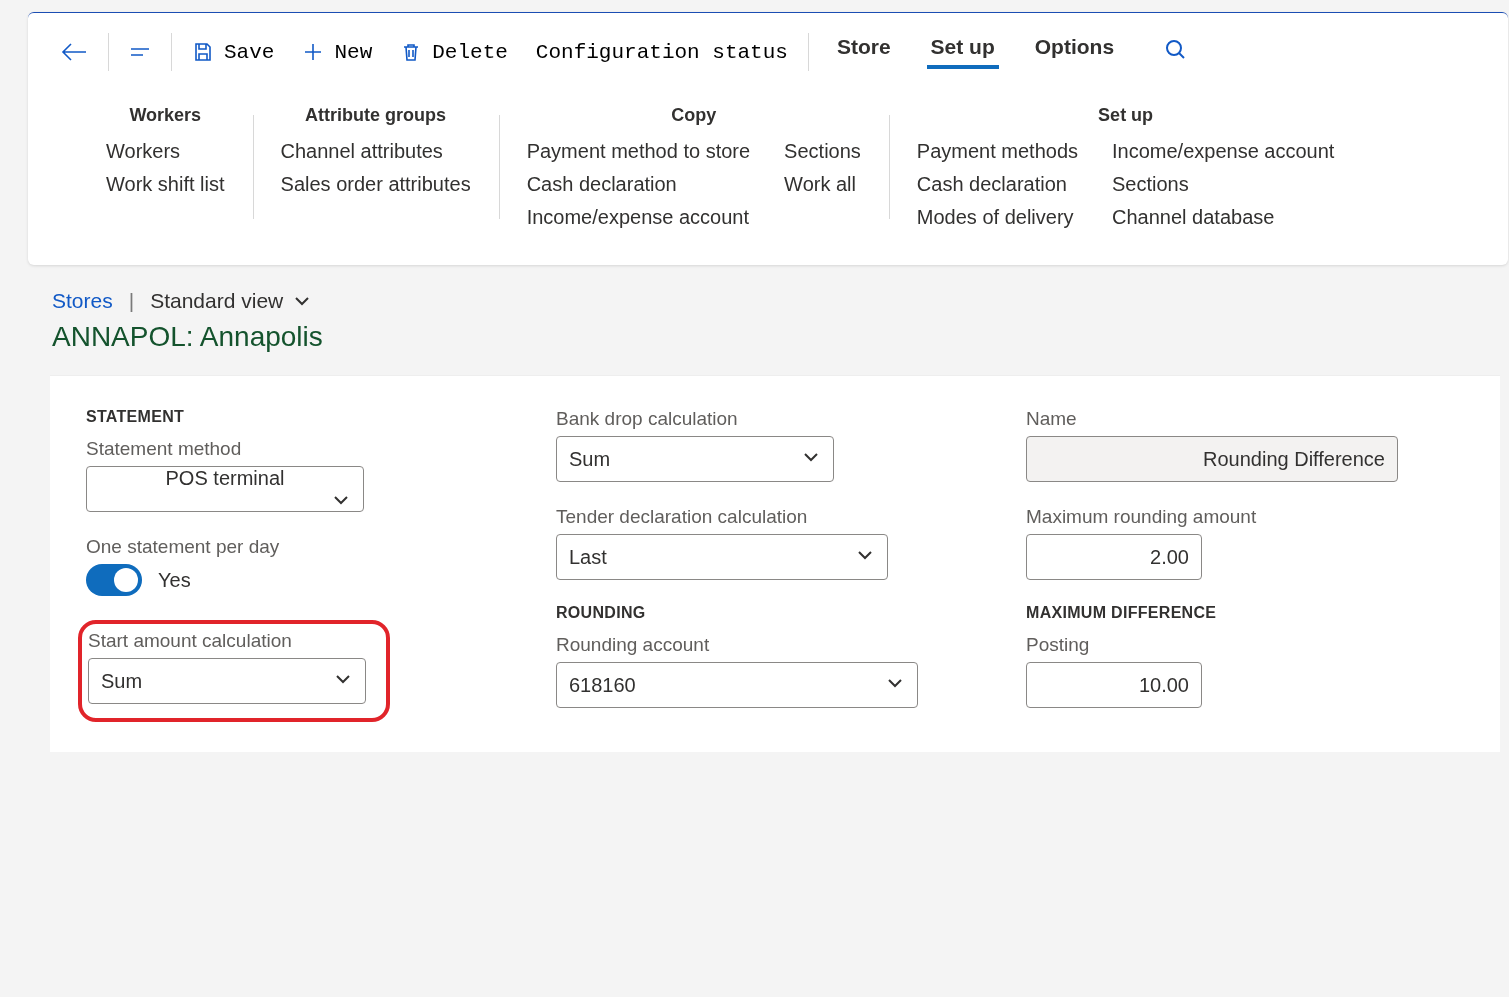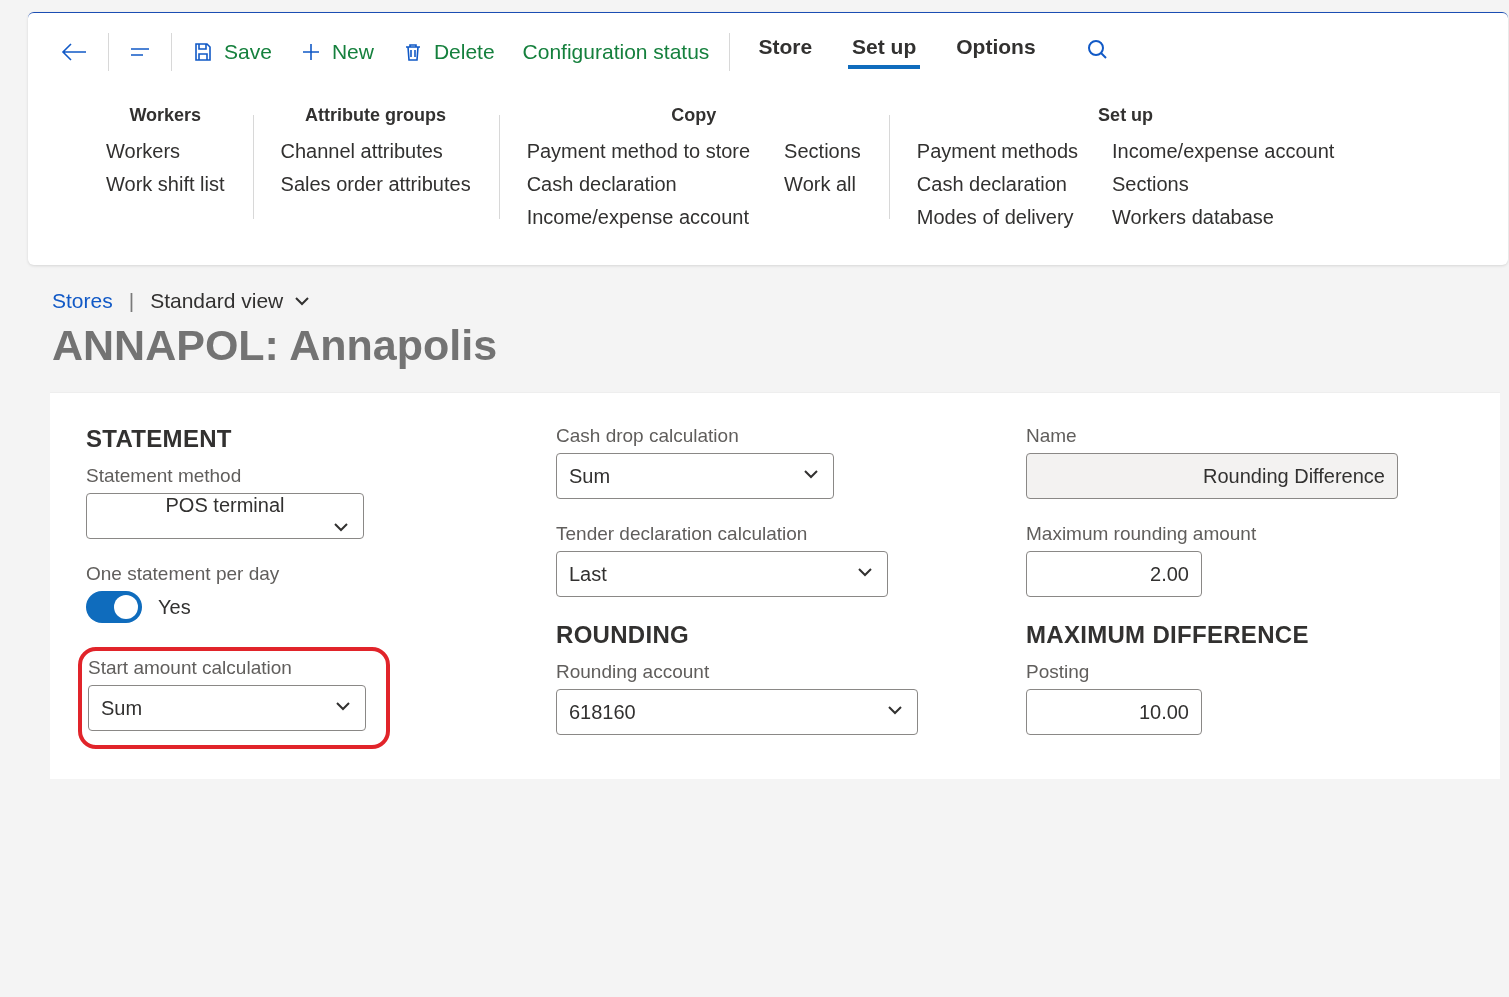--- a/index.html
+++ b/index.html
@@ -25,21 +25,22 @@
     padding: 14px 18px 0 18px;
     gap: 0;
   }
   .tool-btn {
     display: flex;
     align-items: center;
     gap: 10px;
     padding: 8px 14px;
     cursor: pointer;
     font-size: 21px;
-    color: #15803d;
+    color: #000000;
+    font-family: Liberation Mono, monospace;
   }
   .tool-sep {
     width: 1px;
     height: 38px;
     background: #d8d8d8;
     margin: 0 6px;
   }
   .tool-icon { display: inline-flex; }
   .tool-icon svg { width: 22px; height: 22px; stroke: #1159c6; fill: none; stroke-width: 1.6; }
   .back-icon svg { width: 28px; height: 22px; }
@@ -113,34 +114,34 @@
     align-items: center;
     gap: 16px;
     font-size: 21px;
     margin-bottom: 8px;
   }
   .crumb-link { color: #1159c6; cursor: pointer; }
   .crumb-sep { color: #7a7a7a; }
   .view-selector { display: flex; align-items: center; gap: 10px; cursor: pointer; font-size: 21px; }
   .chev-down { display: inline-flex; }
   .chev-down svg { width: 18px; height: 18px; stroke: #323130; fill: none; stroke-width: 2; }
-  .page-title { font-size: 43px; font-weight: 700; color: #737373; }
+  .page-title { font-size: 28px; font-weight: 400; color: #14532d; }
 
   .form-area {
     background: #fff;
     margin: 22px 0 0 50px;
     border-top: 1px solid #eee;
     padding: 32px 20px 20px 20px;
     width: 1450px;
     display: flex;
     gap: 0;
   }
   .form-col { flex: 1; padding: 0 16px; }
   .sec-title {
-    font-size: 24px;
+    font-size: 16px;
     font-weight: 700;
     letter-spacing: 0.3px;
     margin-bottom: 12px;
     color: #323130;
   }
   .fld { margin-bottom: 24px; }
   .fld-label { font-size: 19px; color: #605e5c; margin-bottom: 6px; }
   .combo, .txt {
     display: flex;
     align-items: center;
@@ -292,21 +293,21 @@
       <div class="ribbon-title">Set up</div>
       <div class="ribbon-cols">
         <div class="ribbon-col">
           <span class="ribbon-link">Payment methods</span>
           <span class="ribbon-link">Cash declaration</span>
           <span class="ribbon-link">Modes of delivery</span>
         </div>
         <div class="ribbon-col">
           <span class="ribbon-link">Income/expense account</span>
           <span class="ribbon-link">Sections</span>
-          <span class="ribbon-link">Workers database</span>
+          <span class="ribbon-link">Channel database</span>
         </div>
       </div>
     </div>
 
   </div>
 </div>
 
 <div class="pagehead">
   <div class="crumbs">
     <span class="crumb-link">Stores</span>
@@ -354,21 +355,21 @@
           <span class="chev"><svg viewBox="0 0 20 20">
                 <path d="M4 7l6 6 6-6"></path>
               </svg></span>
         </div>
       </div>
     </div>
   </div>
 
   <div class="form-col">
     <div class="fld">
-      <div class="fld-label">Cash drop calculation</div>
+      <div class="fld-label">Bank drop calculation</div>
       <div class="combo" style="width:278px;">
         <span>Sum</span>
         <span class="chev"><svg viewBox="0 0 20 20">
               <path d="M4 7l6 6 6-6"></path>
             </svg></span>
       </div>
     </div>
 
     <div class="fld">
       <div class="fld-label">Tender declaration calculation</div>

